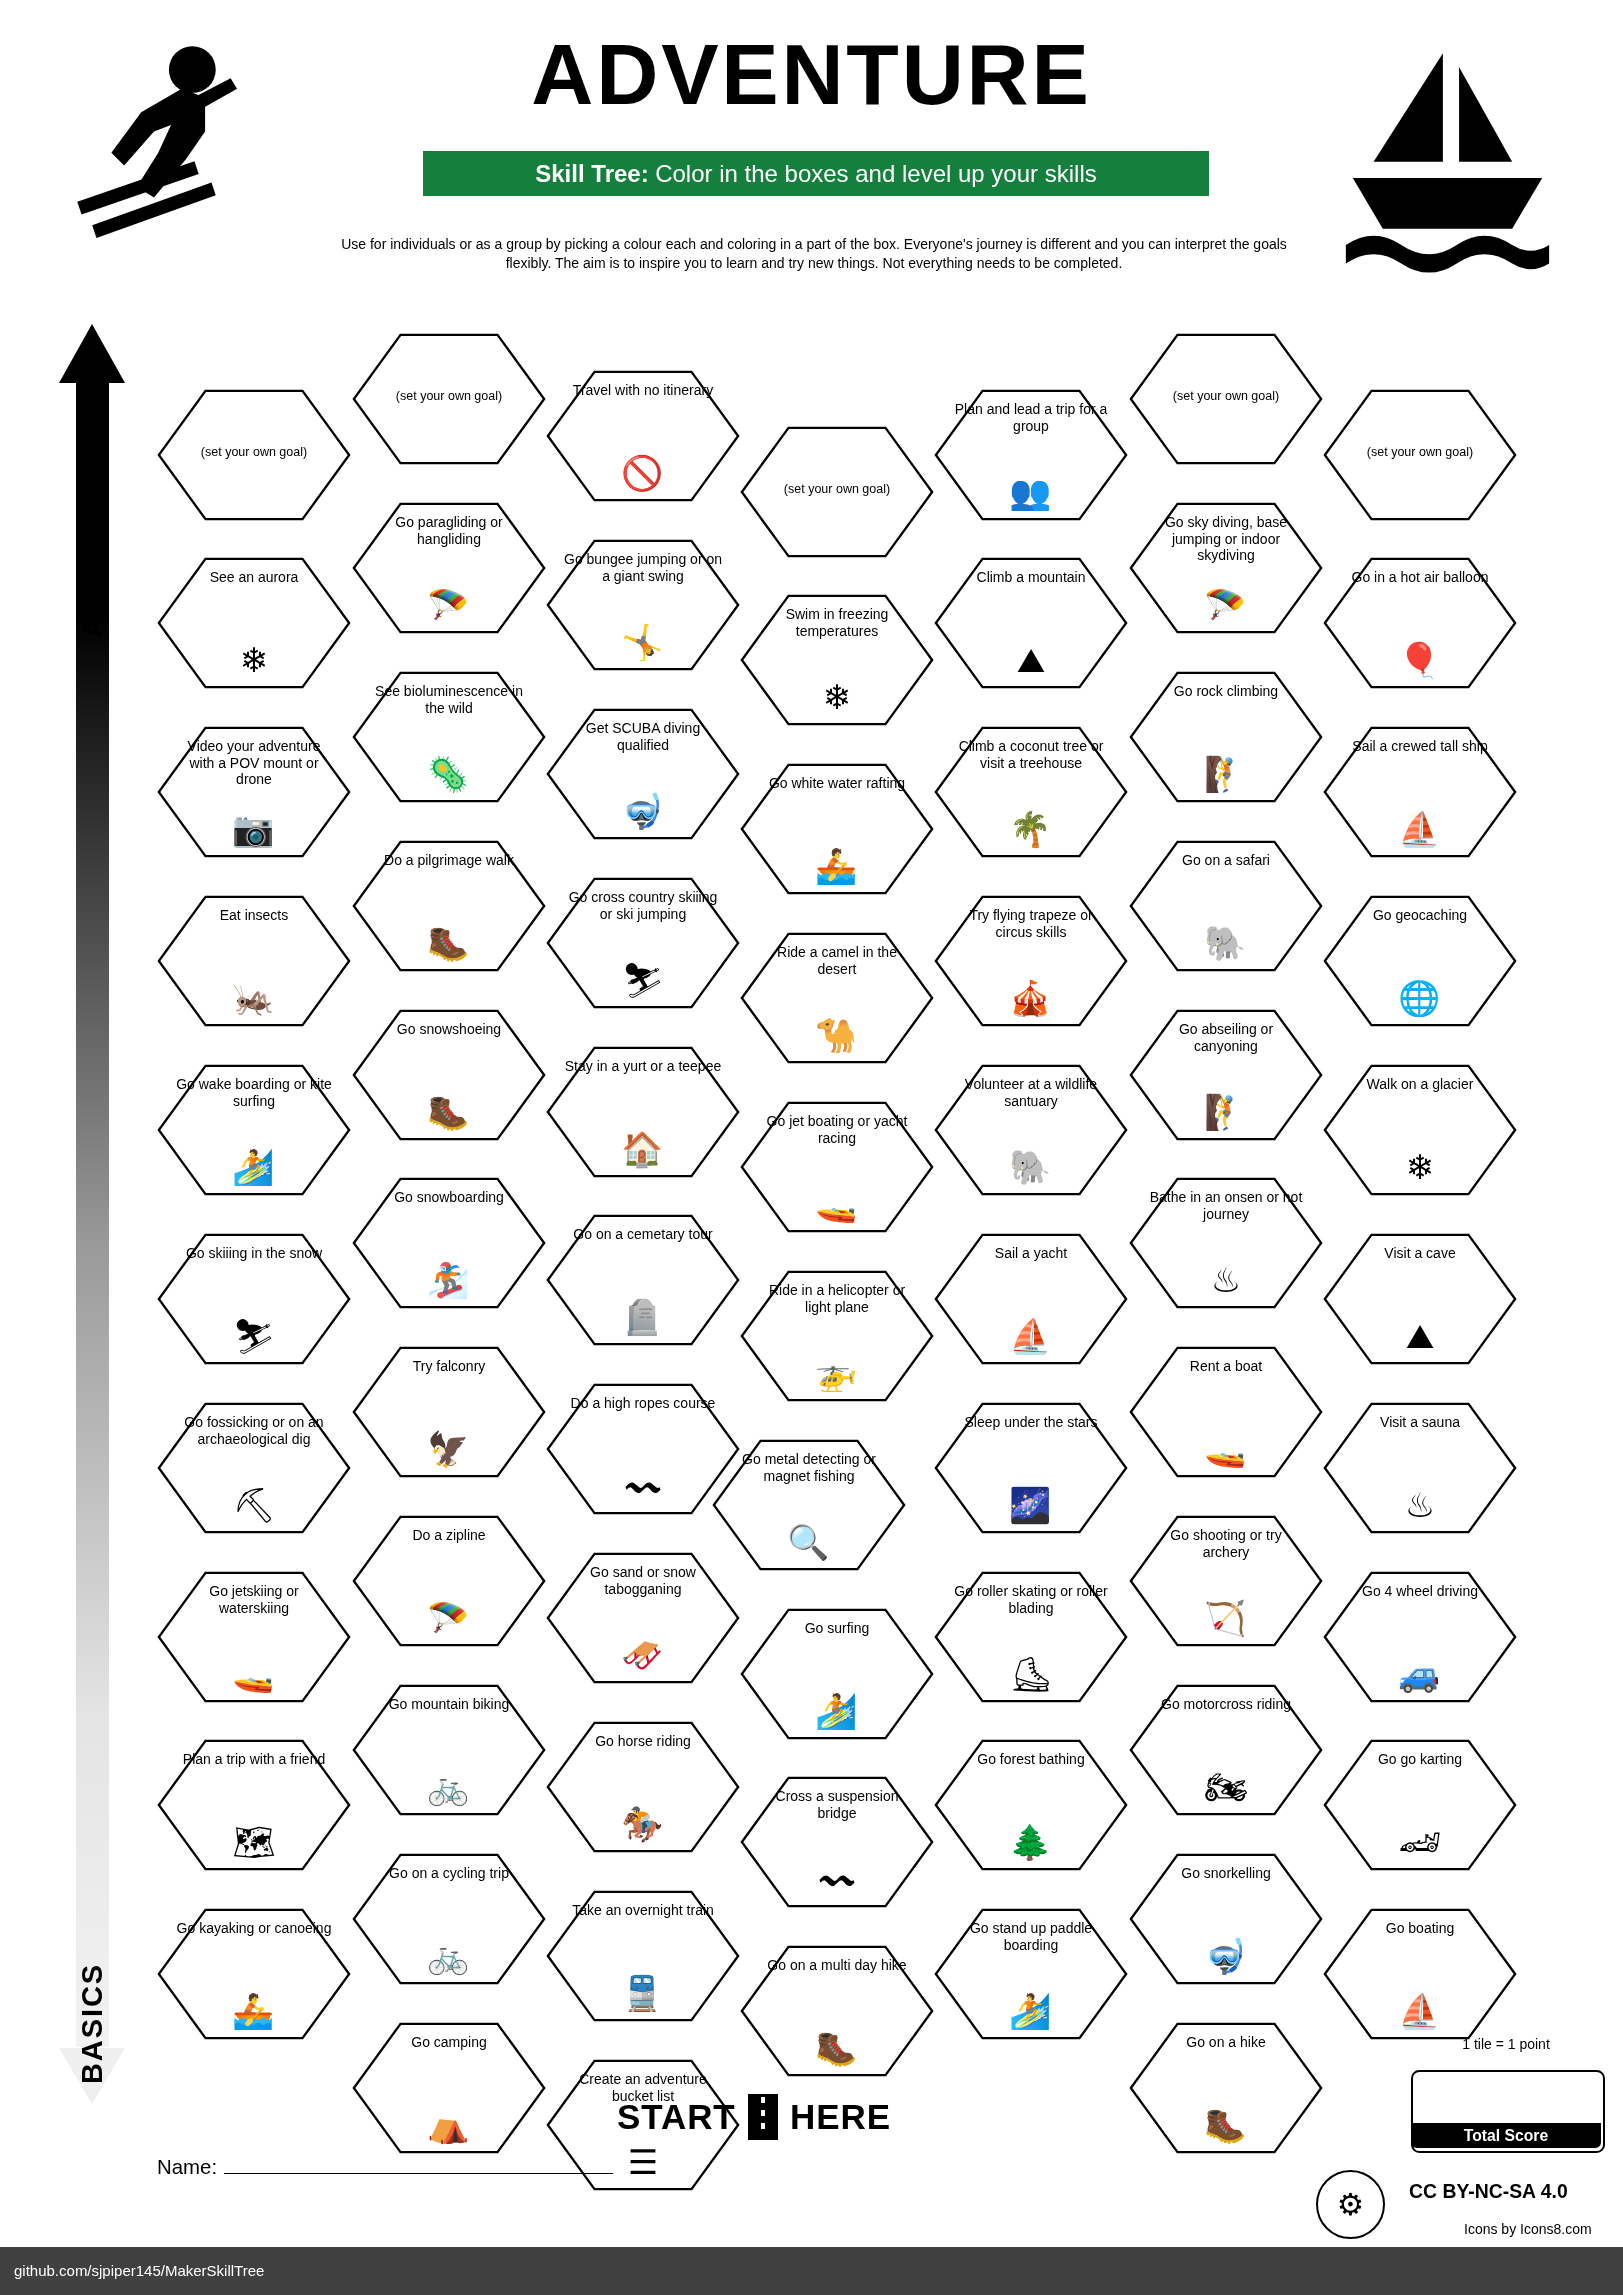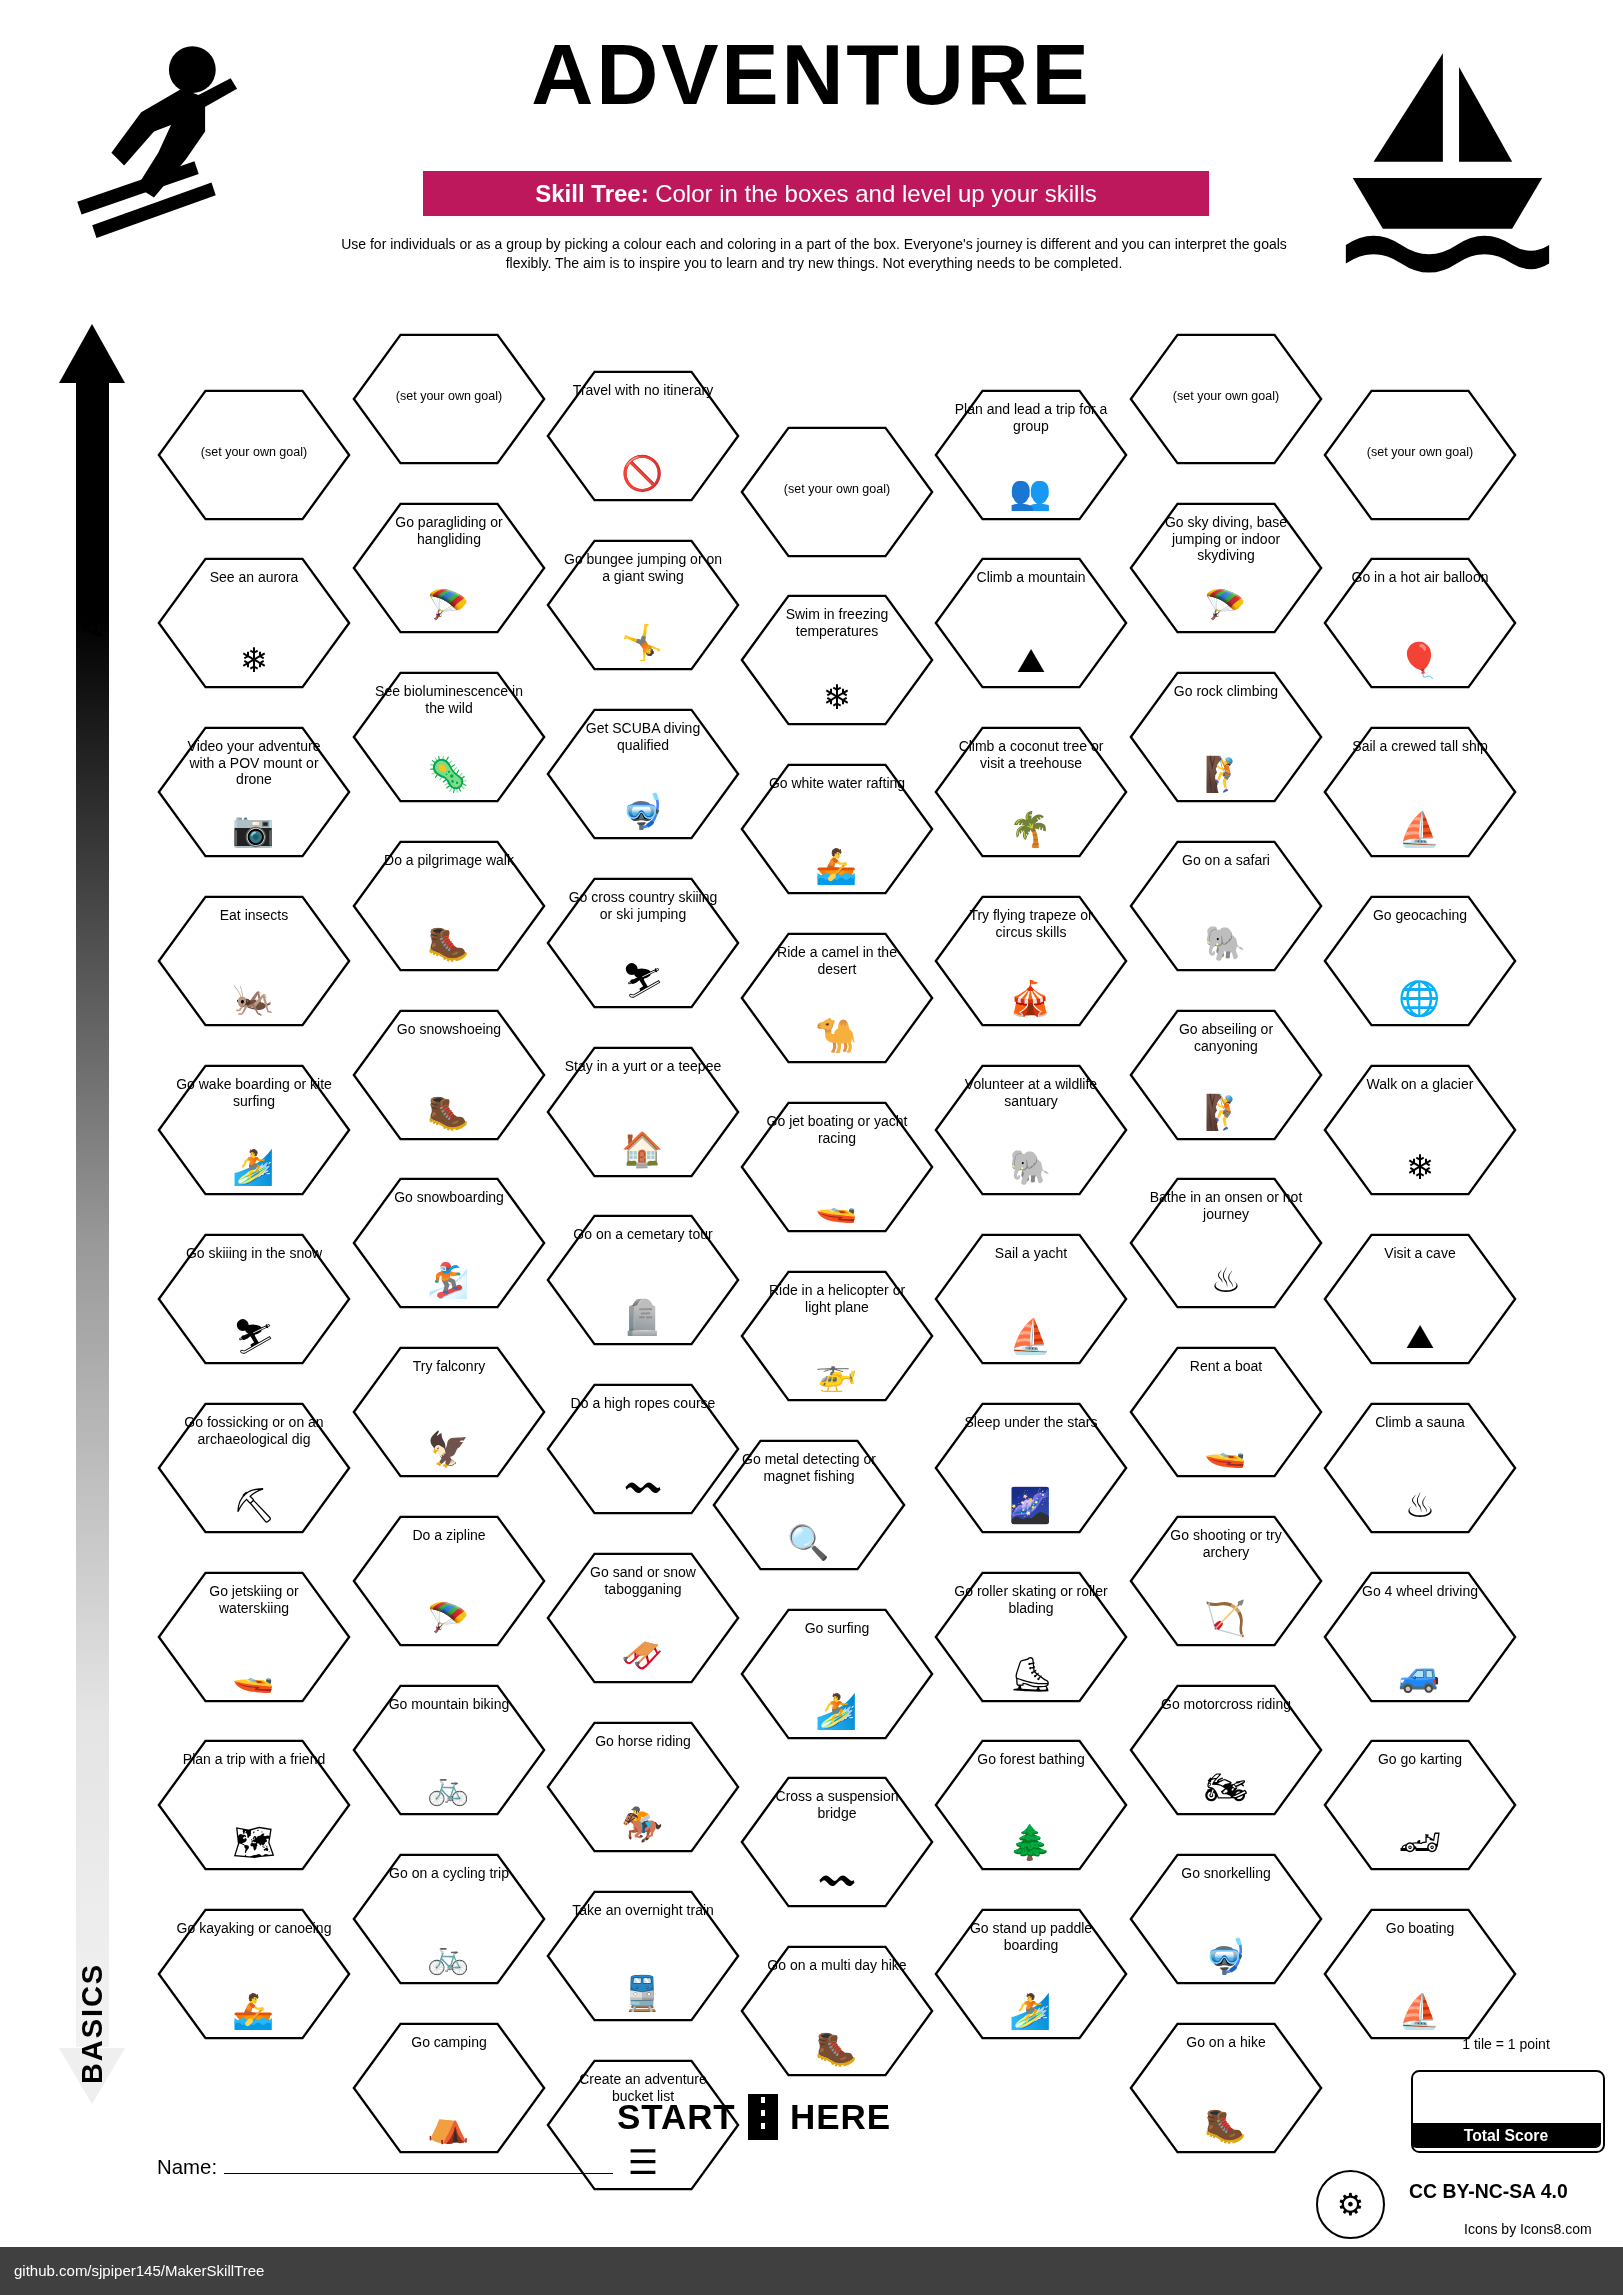--- a/index.html
+++ b/index.html
@@ -1,21 +1,21 @@
 <!DOCTYPE html>
 <html style="font-size:7.4px"><head>
 <meta charset="utf-8">
 <style>
   html,body{margin:0;padding:0;background:#fff;}
   body{width:1623px;height:2295px;font-family:"Liberation Sans",sans-serif;color:#000;overflow:hidden;position:relative;}
   .page{position:absolute;left:0;top:0;width:1623px;height:2295px;background:#fff;}
 
   
   .title{position:absolute;left:0;top:25.4px;width:1623px;text-align:center;font-size:86px;font-weight:bold;letter-spacing:2.8px;}
-  .subtitle-bar{position:absolute;left:423px;top:171px;width:786px;height:45px;background:#be185d;color:#fff;display:flex;align-items:center;justify-content:center;font-size:24px;}
+  .subtitle-bar{position:absolute;left:423px;top:151px;width:786px;height:45px;background:#15803d;color:#fff;display:flex;align-items:center;justify-content:center;font-size:24px;}
   .subtitle-bar .lead{font-weight:bold;margin-right:6.5px;}
   .blurb{position:absolute;left:333px;top:235px;width:962px;text-align:center;font-size:14px;line-height:1.35;}
 
   .ski-icon{position:absolute;left:56px;top:28px;width:213px;height:241px;}
   .boat-icon{position:absolute;left:1332px;top:32px;width:231px;height:241px;}
 
   
   .arrow-wrap{position:absolute;left:49px;top:324px;width:88px;height:1804px;}
   .arrow-head{position:absolute;left:10.2px;top:0;width:0;height:0;border-left:33px solid transparent;border-right:33px solid transparent;border-bottom:59px solid #000;}
   .arrow-body{position:absolute;left:27px;top:58px;width:33px;height:1665px;background:linear-gradient(to bottom,#000 0%,#000 14%,#9a9a9a 52%,#e4e4e4 80%,#f2f2f2 100%);}
@@ -564,21 +564,21 @@
         <svg viewBox="0 0 420 286" preserveAspectRatio="none">
           <polygon points="105,4 315,4 416,143 315,282 105,282 4,143" fill="#ffffff" stroke="#000" stroke-width="5"></polygon>
         </svg>
         <div class="lbl">Visit a cave</div>
         <div class="gly">⛰</div>
       </div>
       <div class="hex" style="left: 1323px; top: 1402px;">
         <svg viewBox="0 0 420 286" preserveAspectRatio="none">
           <polygon points="105,4 315,4 416,143 315,282 105,282 4,143" fill="#ffffff" stroke="#000" stroke-width="5"></polygon>
         </svg>
-        <div class="lbl">Climb a sauna</div>
+        <div class="lbl">Visit a sauna</div>
         <div class="gly">♨</div>
       </div>
       <div class="hex" style="left: 1323px; top: 1571px;">
         <svg viewBox="0 0 420 286" preserveAspectRatio="none">
           <polygon points="105,4 315,4 416,143 315,282 105,282 4,143" fill="#ffffff" stroke="#000" stroke-width="5"></polygon>
         </svg>
         <div class="lbl">Go 4 wheel driving</div>
         <div class="gly">🚙</div>
       </div>
       <div class="hex" style="left: 1323px; top: 1739px;">

